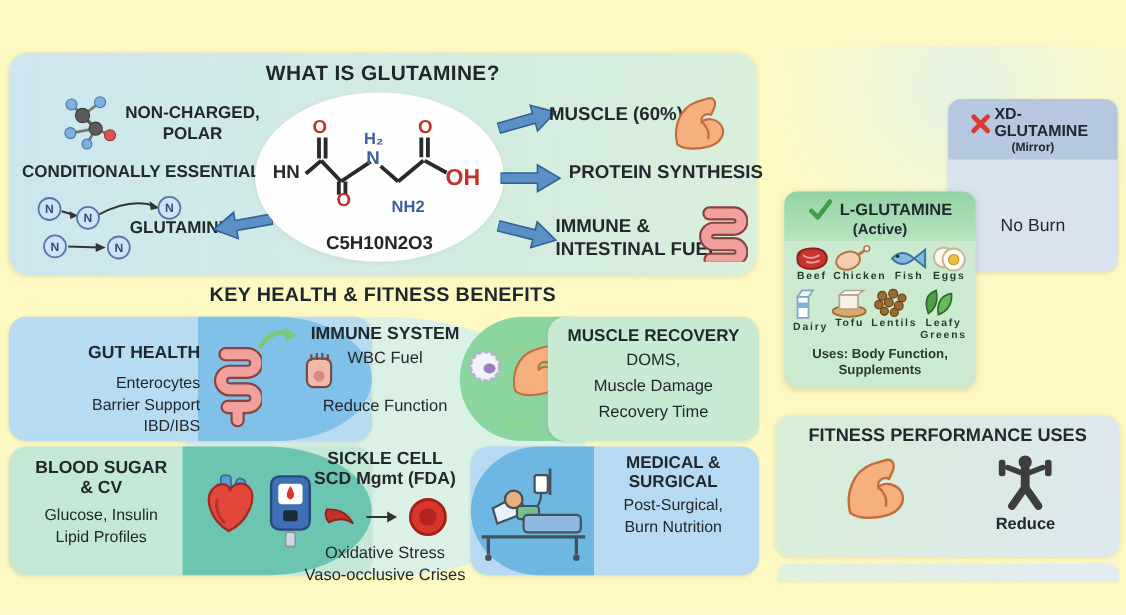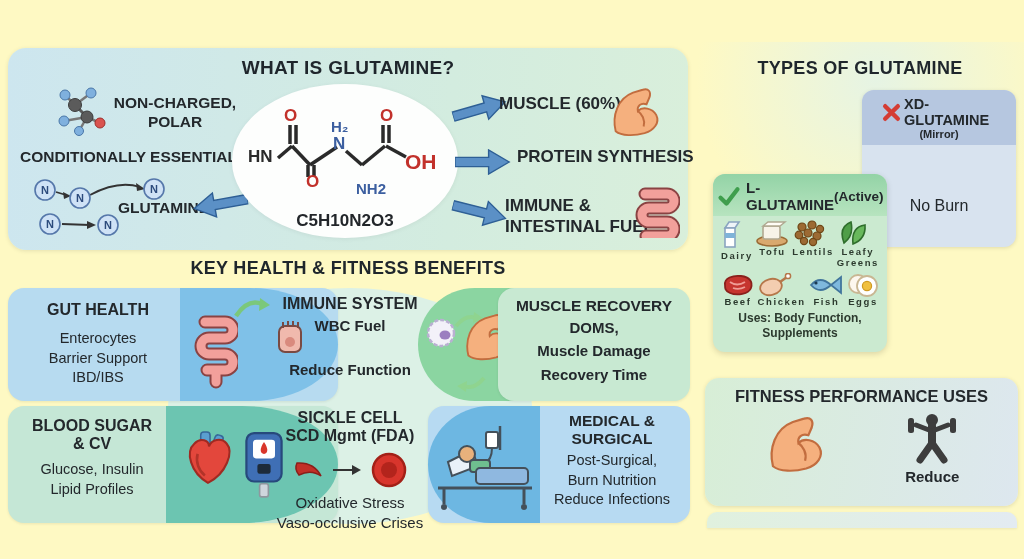--- a/index.html
+++ b/index.html
@@ -4,21 +4,21 @@
 <style>
   html,body{margin:0;padding:0;background:#fff;}
   #stage{position:relative;width:1024px;height:559px;background:#fef9c3;overflow:hidden;
          font-family:"Liberation Sans",sans-serif;color:#23282c;}
   .abs{position:absolute;}
   .ctr{text-align:center;}
   .ttl{font-weight:700;font-size:19px;letter-spacing:.3px;color:#1f262c;}
   .h16{font-weight:700;font-size:16px;}
   .h15{font-weight:700;font-size:15.5px;}
   .ln{font-size:14.5px;font-weight:500;line-height:1.35;}
-  .ln15{font-size:15px;font-weight:700;}
+  .ln15{font-size:15px;font-weight:400;}
   .panel{border-radius:18px;box-shadow:0 1px 4px rgba(0,0,0,.10);}
   .box{border-radius:16px;box-shadow:0 1px 3px rgba(0,0,0,.08);z-index:2;}
   .wedge-r{border-radius:0 58% 58% 0 / 0 52% 52% 0;}
   .wedge-l{border-radius:58% 0 0 58% / 52% 0 0 52%;}
   .red{color:#c2312b;font-weight:700;}
   .blu{color:#3c5fa0;font-weight:700;}
   .foodlbl{font-size:9.5px;font-weight:700;letter-spacing:1.6px;color:#2c3a2e;text-align:center;line-height:1.15;}
   svg{display:block;}
   .ntext{font:700 11px "Liberation Sans",sans-serif;fill:#2c4a7c;}
 </style>
@@ -170,21 +170,21 @@
         <svg width="28" height="34" viewBox="0 0 28 34">
           <rect x="3" y="6" width="22" height="26" rx="6" fill="#f0b9ad" stroke="#7a4a42" stroke-width="2"></rect>
           <line x1="7" y1="2" x2="7" y2="8" stroke="#7a4a42" stroke-width="2"></line>
           <line x1="12" y1="1" x2="12" y2="7" stroke="#7a4a42" stroke-width="2"></line>
           <line x1="17" y1="1" x2="17" y2="7" stroke="#7a4a42" stroke-width="2"></line>
           <line x1="22" y1="2" x2="22" y2="8" stroke="#7a4a42" stroke-width="2"></line>
           <circle cx="14" cy="22" r="5" fill="#d98a7e"></circle>
         </svg>
       </div>
     </div>
-    <div class="abs ctr" style="left:6px;top:13px;width:168px;">
+    <div class="abs ctr" style="left:6px;top:24px;width:168px;text-align:right;">
       <div class="h16">GUT HEALTH</div>
       <div class="ln" style="margin-top:10px;">Enterocytes</div>
       <div class="ln">Barrier Support</div>
       <div class="ln">IBD/IBS</div>
     </div>
   </div>
 
   <div class="abs ctr" style="left:240px;top:295px;width:220px;z-index:2;">
     <div class="h16">IMMUNE SYSTEM</div>
     <div class="ln15" style="margin-top:4px;">WBC Fuel</div>
@@ -294,54 +294,90 @@
           <circle cx="10" cy="87" r="3" fill="#44505a"></circle>
           <circle cx="90" cy="87" r="3" fill="#44505a"></circle>
         </svg>
       </div>
     </div>
     <div class="abs ctr" style="left:110px;top:6px;width:148px;">
       <div class="h15">MEDICAL &amp;</div>
       <div class="h15">SURGICAL</div>
       <div class="ln" style="margin-top:3px;">Post-Surgical,</div>
       <div class="ln">Burn Nutrition</div>
-      <div class="ln">Reduce Infections</div>
     </div>
   </div>
 
   <div class="abs" style="left:694px;top:42px;width:330px;height:210px;background:radial-gradient(ellipse at 55% 18%, #e6f4e4 0%, rgba(255,255,255,0) 70%);"></div>
 
-  <div class="abs ttl ctr" style="left:700px;top:58px;width:320px;font-size:18px;">TYPES OF GLUTAMINE</div>
 
   <div class="abs" style="left:862px;top:90px;width:154px;height:157px;border-radius:12px;background:#d8e3ef;box-shadow:0 1px 4px rgba(0,0,0,.12);z-index:1;">
     <div style="background:#b6c7e0;border-radius:12px 12px 0 0;padding:6px 20px 5px;display:flex;flex-direction:column;align-items:center;">
       <div style="display:flex;align-items:center;gap:3px;">
         <span>
           <svg width="19" height="19" viewBox="0 0 24 24">
             <path d="M4,4 L20,20 M20,4 L4,20" stroke="#d43c34" stroke-width="5.5" stroke-linecap="round"></path>
           </svg>
         </span>
         <span style="font-weight:700;font-size:14.5px;">XD-GLUTAMINE</span>
       </div>
       <div style="font-size:11px;font-weight:700;">(Mirror)</div>
     </div>
     <div class="ctr" style="font-size:16px;font-weight:500;margin-top:52px;">No Burn</div>
   </div>
 
   <div class="abs" style="left:713px;top:174px;width:174px;height:178px;border-radius:12px;background:#cbead0;box-shadow:0 2px 6px rgba(0,0,0,.15);z-index:3;">
-    <div style="background:linear-gradient(180deg,#93d3a6,#b7e4bf);border-radius:12px 12px 0 0;padding:5px 4px 3px;display:flex;flex-direction:row;align-items:center;">
+    <div style="background:linear-gradient(180deg,#93d3a6,#b7e4bf);border-radius:12px 12px 0 0;padding:5px 4px 3px;display:flex;flex-direction:column;align-items:center;">
       <div style="display:flex;align-items:center;gap:5px;">
         <span>
           <svg width="24" height="22" viewBox="0 0 28 26">
             <path d="M4,15 L11,22 L24,5" stroke="#3f9e4d" stroke-width="5" stroke-linecap="round" stroke-linejoin="round" fill="none"></path>
           </svg>
         </span>
         <span style="font-weight:700;font-size:15px;">L-GLUTAMINE</span>
       </div>
       <div style="font-size:13.5px;font-weight:700;">(Active)</div>
+    </div>
+
+    <div style="display:flex;justify-content:space-between;padding:4px 8px 0;">
+      <div class="ctr">
+        <span>
+          <svg width="34" height="24" viewBox="0 0 34 24">
+            <path d="M4,12 C3,5 12,2 20,3 C29,4 32,9 30,15 C28,21 16,23 9,20 C4,18 4,15 4,12 Z" fill="#c6352f" stroke="#8a201c" stroke-width="1.8"></path>
+            <path d="M9,9 Q16,14 24,9 M12,15 Q18,17 24,14" stroke="#ef9d96" stroke-width="1.8" fill="none"></path>
+          </svg></span>
+        <div class="foodlbl">Beef</div>
+      </div>
+      <div class="ctr">
+        <span>
+          <svg width="34" height="24" viewBox="0 0 34 24">
+            <ellipse cx="13" cy="14" rx="11" ry="8" fill="#f3cdb0" stroke="#b5774a" stroke-width="1.8" transform="rotate(-15 13 14)"></ellipse>
+            <line x1="22" y1="9" x2="29" y2="4" stroke="#b5774a" stroke-width="2.5"></line>
+            <circle cx="30" cy="3" r="2.6" fill="#fff" stroke="#b5774a" stroke-width="1.5"></circle>
+          </svg></span>
+        <div class="foodlbl">Chicken</div>
+      </div>
+      <div class="ctr">
+        <span>
+          <svg width="36" height="24" viewBox="0 0 36 24">
+            <path d="M3,12 Q12,2 23,12 Q12,22 3,12 Z" fill="#7fb9dd" stroke="#41759c" stroke-width="1.8"></path>
+            <polygon points="23,12 33,4 33,20" fill="#7fb9dd" stroke="#41759c" stroke-width="1.8"></polygon>
+            <circle cx="8" cy="10" r="1.6" fill="#1d3b52"></circle>
+          </svg></span>
+        <div class="foodlbl">Fish</div>
+      </div>
+      <div class="ctr">
+        <span>
+          <svg width="32" height="24" viewBox="0 0 32 24">
+            <circle cx="11" cy="11" r="9" fill="#fdf7ee" stroke="#c9b793" stroke-width="1.8"></circle>
+            <circle cx="20" cy="13" r="10" fill="#ffffff" stroke="#c9b793" stroke-width="1.8"></circle>
+            <circle cx="20" cy="13" r="4.6" fill="#f0c040" stroke="#cf9a22" stroke-width="1.2"></circle>
+          </svg></span>
+        <div class="foodlbl">Eggs</div>
+      </div>
     </div>
 
     <div style="display:flex;justify-content:space-between;padding:3px 8px 0;align-items:flex-start;">
       <div class="ctr">
         <span>
           <svg width="22" height="30" viewBox="0 0 22 30">
             <polygon points="4,9 8,3 18,3 14,9" fill="#eef4f8" stroke="#8aa4c0" stroke-width="1.6"></polygon>
             <rect x="4" y="9" width="10" height="19" fill="#ffffff" stroke="#8aa4c0" stroke-width="1.6"></rect>
             <rect x="4" y="14" width="10" height="5" fill="#7fb3d8"></rect>
           </svg></span>
@@ -375,58 +411,20 @@
       <div class="ctr">
         <span>
           <svg width="30" height="28" viewBox="0 0 30 28">
             <path d="M7,24 Q1,8 14,3 Q17,17 7,24 Z" fill="#4f9e48" stroke="#2f6e2c" stroke-width="1.6"></path>
             <path d="M16,25 Q14,8 28,6 Q29,20 16,25 Z" fill="#68b85c" stroke="#2f6e2c" stroke-width="1.6"></path>
           </svg></span>
         <div class="foodlbl">Leafy</div>
         <div class="foodlbl">Greens</div>
       </div>
     </div>
-
-    <div style="display:flex;justify-content:space-between;padding:4px 8px 0;">
-      <div class="ctr">
-        <span>
-          <svg width="34" height="24" viewBox="0 0 34 24">
-            <path d="M4,12 C3,5 12,2 20,3 C29,4 32,9 30,15 C28,21 16,23 9,20 C4,18 4,15 4,12 Z" fill="#c6352f" stroke="#8a201c" stroke-width="1.8"></path>
-            <path d="M9,9 Q16,14 24,9 M12,15 Q18,17 24,14" stroke="#ef9d96" stroke-width="1.8" fill="none"></path>
-          </svg></span>
-        <div class="foodlbl">Beef</div>
-      </div>
-      <div class="ctr">
-        <span>
-          <svg width="34" height="24" viewBox="0 0 34 24">
-            <ellipse cx="13" cy="14" rx="11" ry="8" fill="#f3cdb0" stroke="#b5774a" stroke-width="1.8" transform="rotate(-15 13 14)"></ellipse>
-            <line x1="22" y1="9" x2="29" y2="4" stroke="#b5774a" stroke-width="2.5"></line>
-            <circle cx="30" cy="3" r="2.6" fill="#fff" stroke="#b5774a" stroke-width="1.5"></circle>
-          </svg></span>
-        <div class="foodlbl">Chicken</div>
-      </div>
-      <div class="ctr">
-        <span>
-          <svg width="36" height="24" viewBox="0 0 36 24">
-            <path d="M3,12 Q12,2 23,12 Q12,22 3,12 Z" fill="#7fb9dd" stroke="#41759c" stroke-width="1.8"></path>
-            <polygon points="23,12 33,4 33,20" fill="#7fb9dd" stroke="#41759c" stroke-width="1.8"></polygon>
-            <circle cx="8" cy="10" r="1.6" fill="#1d3b52"></circle>
-          </svg></span>
-        <div class="foodlbl">Fish</div>
-      </div>
-      <div class="ctr">
-        <span>
-          <svg width="32" height="24" viewBox="0 0 32 24">
-            <circle cx="11" cy="11" r="9" fill="#fdf7ee" stroke="#c9b793" stroke-width="1.8"></circle>
-            <circle cx="20" cy="13" r="10" fill="#ffffff" stroke="#c9b793" stroke-width="1.8"></circle>
-            <circle cx="20" cy="13" r="4.6" fill="#f0c040" stroke="#cf9a22" stroke-width="1.2"></circle>
-          </svg></span>
-        <div class="foodlbl">Eggs</div>
-      </div>
-    </div>
     <div class="ctr" style="font-size:12px;font-weight:700;margin-top:3px;line-height:1.25;color:#2c3a2e;">
       <div>Uses: Body Function,</div>
       <div>Supplements</div>
     </div>
   </div>
 
   <div class="abs" style="left:705px;top:378px;width:313px;height:128px;border-radius:14px;background:linear-gradient(100deg,#d7eed6 0%,#dde7ef 100%);box-shadow:0 1px 4px rgba(0,0,0,.12);">
     <div class="ctr" style="font-weight:700;font-size:16.5px;margin-top:9px;">FITNESS PERFORMANCE USES</div>
     <div style="display:flex;justify-content:space-around;align-items:flex-start;padding:6px 18px 0;">
       <div class="ctr">

